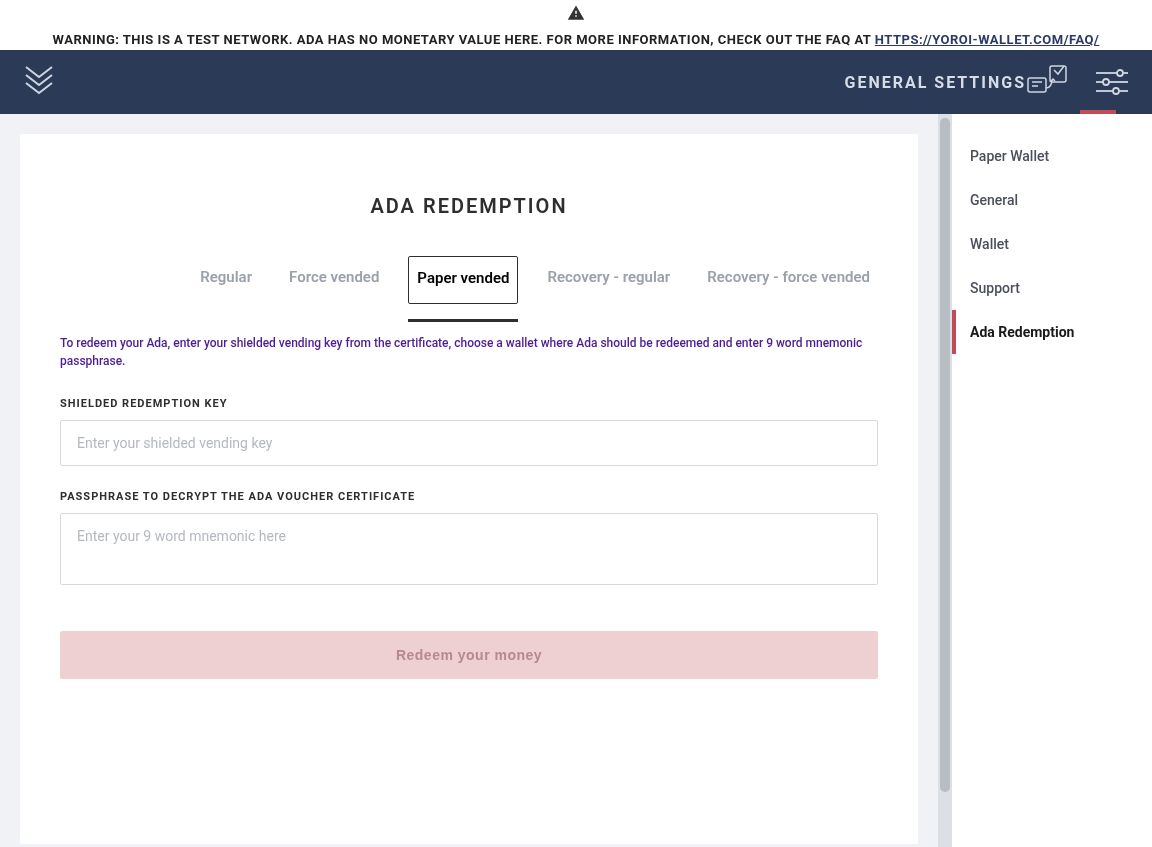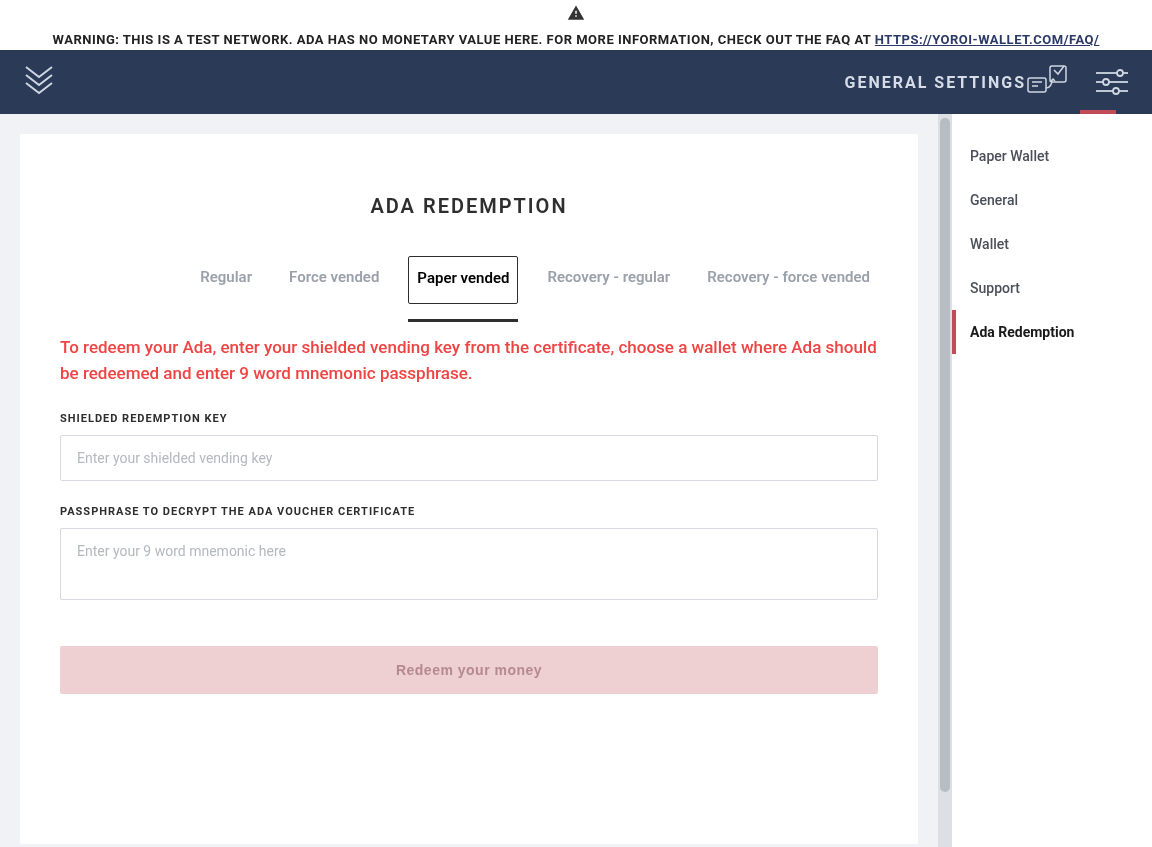--- a/index.html
+++ b/index.html
@@ -94,22 +94,22 @@
     position:relative;
   }
   .tab.active::after {
     content:"";
     position:absolute;
     left:-1px; right:-1px; bottom:-19px;
     height:3px;
     background:#2e2e2e;
   }
   .intro {
-    color:#ef4444;
-    font-size:17px;
+    color:#4c1d95;
+    font-size:12px;
     line-height:1.55;
     margin-bottom:26px;
     font-weight:500;
   }
   .field { margin-bottom:24px; }
   .flabel {
     font-size:11px;
     font-weight:700;
     letter-spacing:1px;
     color:#2e2e2e;

